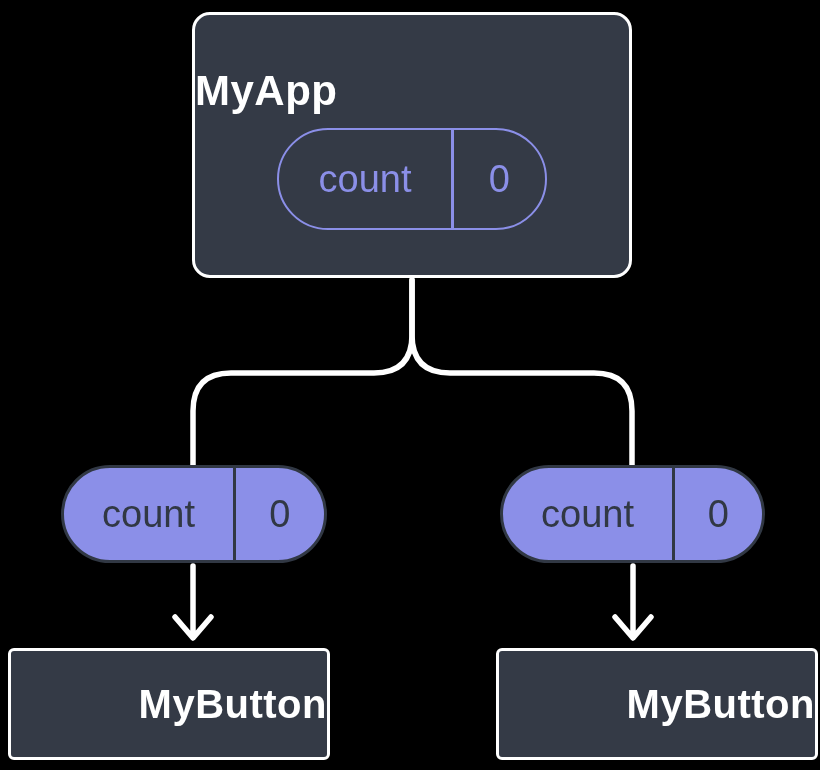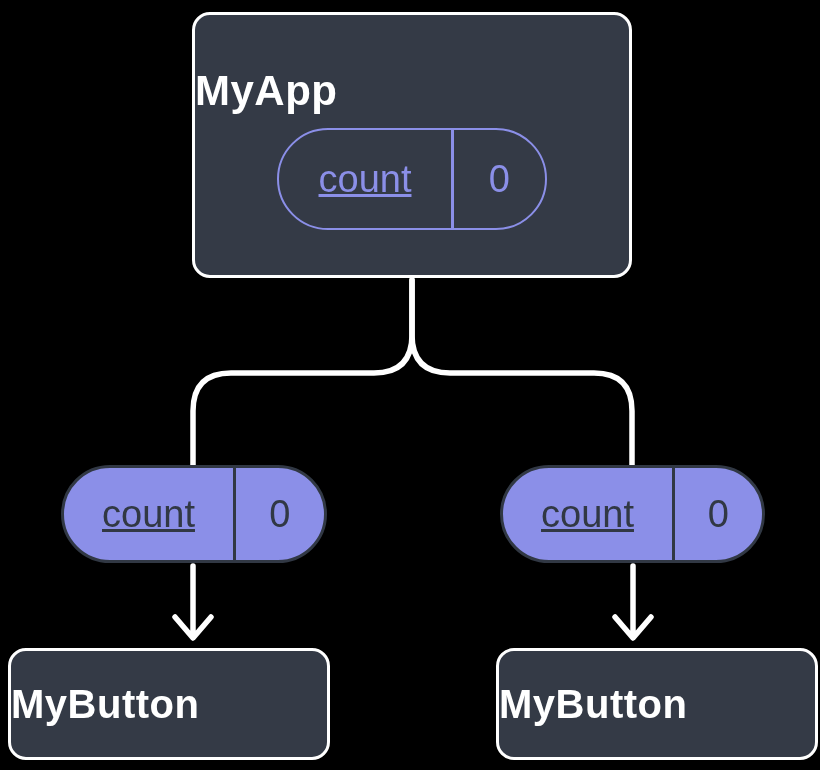--- a/index.html
+++ b/index.html
@@ -49,21 +49,20 @@
     border-radius: 51px;
     display: flex;
     align-items: stretch;
     color: var(--accent, #8b8fe8);
     font-size: 38px;
   }
   .pill-seg-name {
     display: flex;
     align-items: center;
     justify-content: center;
-    text-decoration: underline;
   }
   .pill-seg-value {
     flex: 1;
     display: flex;
     align-items: center;
     justify-content: center;
   }
   .state-pill .pill-seg-name { width: 172px; }
   .state-pill .pill-divider { width: 2.5px; background: var(--accent, #8b8fe8); }
   .prop-pill {
@@ -78,24 +77,24 @@
     color: var(--pill-dark, #313844);
     font-size: 38px;
   }
   .prop-pill .pill-seg-name { width: 169px; }
   .prop-pill .pill-divider { width: 2.5px; background: var(--pill-dark, #313844); }
   .prop-pill-left  { left: 61px;  top: 465px; }
   .prop-pill-right { left: 500px; top: 465px; width: 265px; }
   .button-node {
     top: 648px;
     width: 322px; height: 112px;
-    border-radius: 18px;
+    border-radius: 6px;
     display: flex;
     align-items: center;
-    justify-content: flex-start;
+    justify-content: flex-end;
     color: var(--text-light, #ffffff);
     font-size: 40px;
     font-weight: 700;
     letter-spacing: 0.5px;
   }
   .button-node-left  { left: 8px; }
   .button-node-right { left: 496px; }
 </style>
 </head>
 <body>

